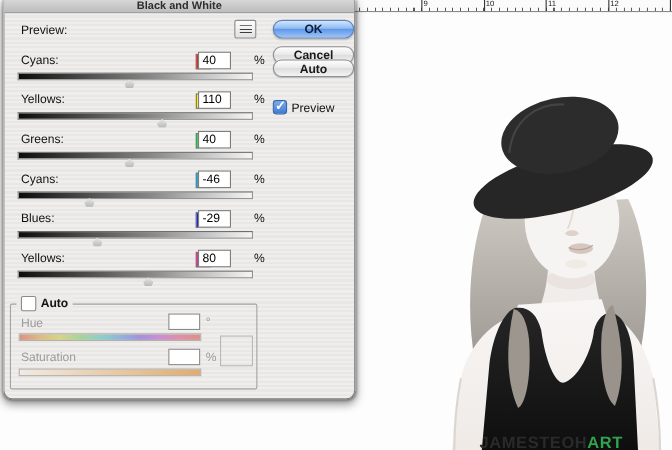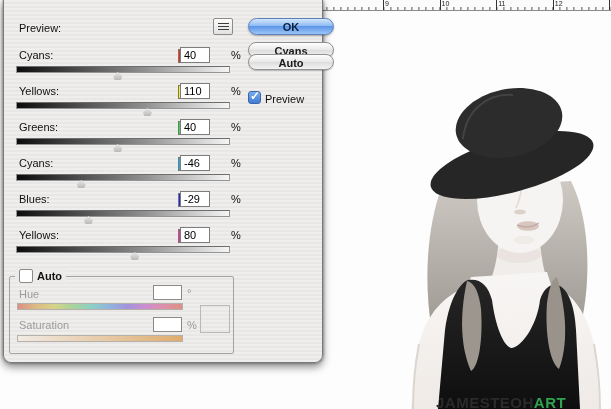--- a/index.html
+++ b/index.html
@@ -41,21 +41,21 @@
   .dropdown .stepper{position:absolute;right:1px;top:1px;bottom:1px;width:16px;border-radius:3px;
             background:linear-gradient(180deg,#c3daf6,#6d9fe6 50%,#4d85da 50%,#8ab4ee);
             border-left:1px solid #7b95c0;color:#fff;text-align:center;}
   .dropdown .stepper span{display:block;font-size:6px;line-height:8px;}
   .optbtn{position:absolute;left:209px;top:18px;width:20px;height:17px;
           background:linear-gradient(180deg,#fcfcfc,#e2e2e2);
           border:1px solid #8b8b8b;border-radius:2px;box-sizing:border-box;}
   .optbtn .glyph{position:absolute;left:4px;top:4px;width:11px;height:8px;
           background:repeating-linear-gradient(180deg,#3c3c3c 0 1px,transparent 1px 3px);}
 
-  .aquabtn{position:absolute;left:244px;width:86px;height:17px;border-radius:9px;
+  .aquabtn{position:absolute;left:244px;width:74px;height:17px;border-radius:9px;
            font-size:11px;font-weight:bold;text-align:center;line-height:16px;box-sizing:border-box;}
   .btn-ok{top:18px;color:#0d1f3c;border:1px solid #5d82b8;
           background:linear-gradient(180deg,#d4e6fb,#8fbcf3 45%,#5e97e9 50%,#9cc4f6);
           box-shadow:0 1px 2px rgba(0,0,0,.3);}
   .btn-plain{color:#1a1a1a;border:1px solid #909090;
           background:linear-gradient(180deg,#fefefe,#e9e9e9 48%,#dddddd 52%,#f3f3f3);
           box-shadow:0 1px 1px rgba(0,0,0,.2);height:16px;}
   .btn-cancel{top:42px;}
   .btn-auto{top:54px;}
 
@@ -170,28 +170,29 @@
     </g>
     <g>
       <path d="M96,212 C88,248 90,280 100,302 C108,297 112,270 110,240 C108,224 104,214 96,212 Z" fill="#a49d96" opacity=".95"></path>
       <path d="M186,208 C196,244 197,276 188,300 C178,293 174,262 176,234 C178,219 181,210 186,208 Z" fill="#9a938c"></path>
     </g>
   </svg>
 
   <div class="watermark"><span>JAMESTEOH</span><span class="suffix">ART</span></div>
 
   <div class="dialog">
+    <div class="titlebar">Black and White</div>
 
     <span class="lbl" style="left:15px;top:22px;">Preview:</span>
     <div class="optbtn">
       <span class="glyph"></span>
     </div>
 
     <div class="aquabtn btn-ok">OK</div>
-    <div class="aquabtn btn-plain btn-cancel">Cyans</div>
+    <div class="aquabtn btn-plain btn-cancel">Cancel</div>
     <div class="aquabtn btn-plain btn-auto">Auto</div>
 
     <div class="checkbox checked" id="preview-checkbox" style="left:244px;top:91px;"></div>
     <span class="lbl" style="left:261px;top:93px;">Preview</span>
 
     <div id="channel-rows">
         <div class="chrow" style="top: 47px;">
           <span class="chlabel">Cyans:</span>
           <span class="swatch" style="background:#f02711"></span>
           <input class="chinput" value="40" style="">

